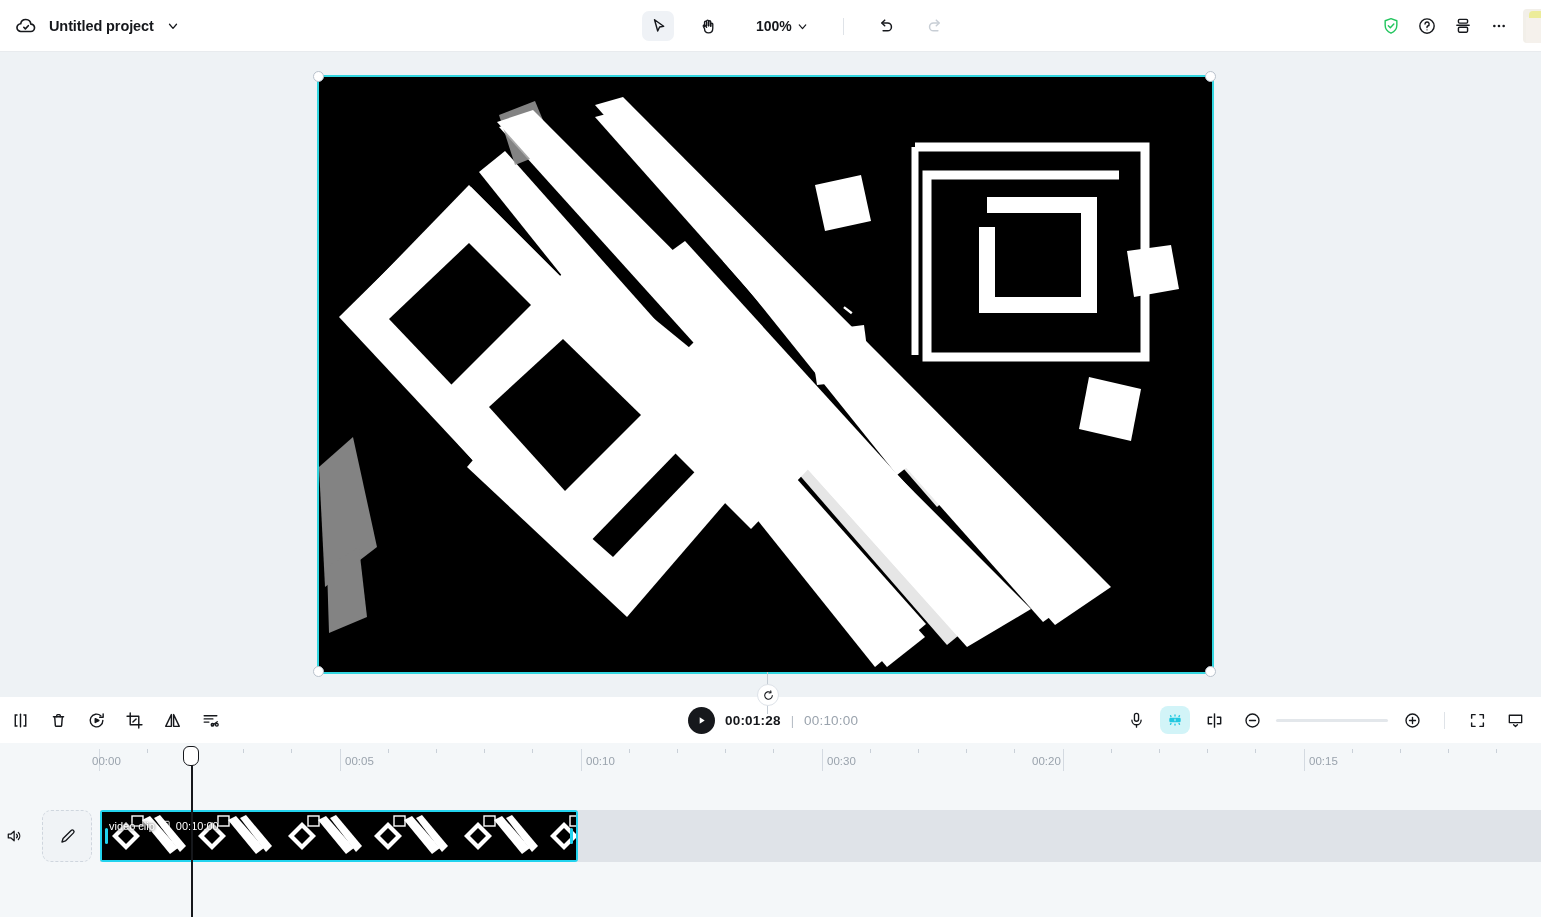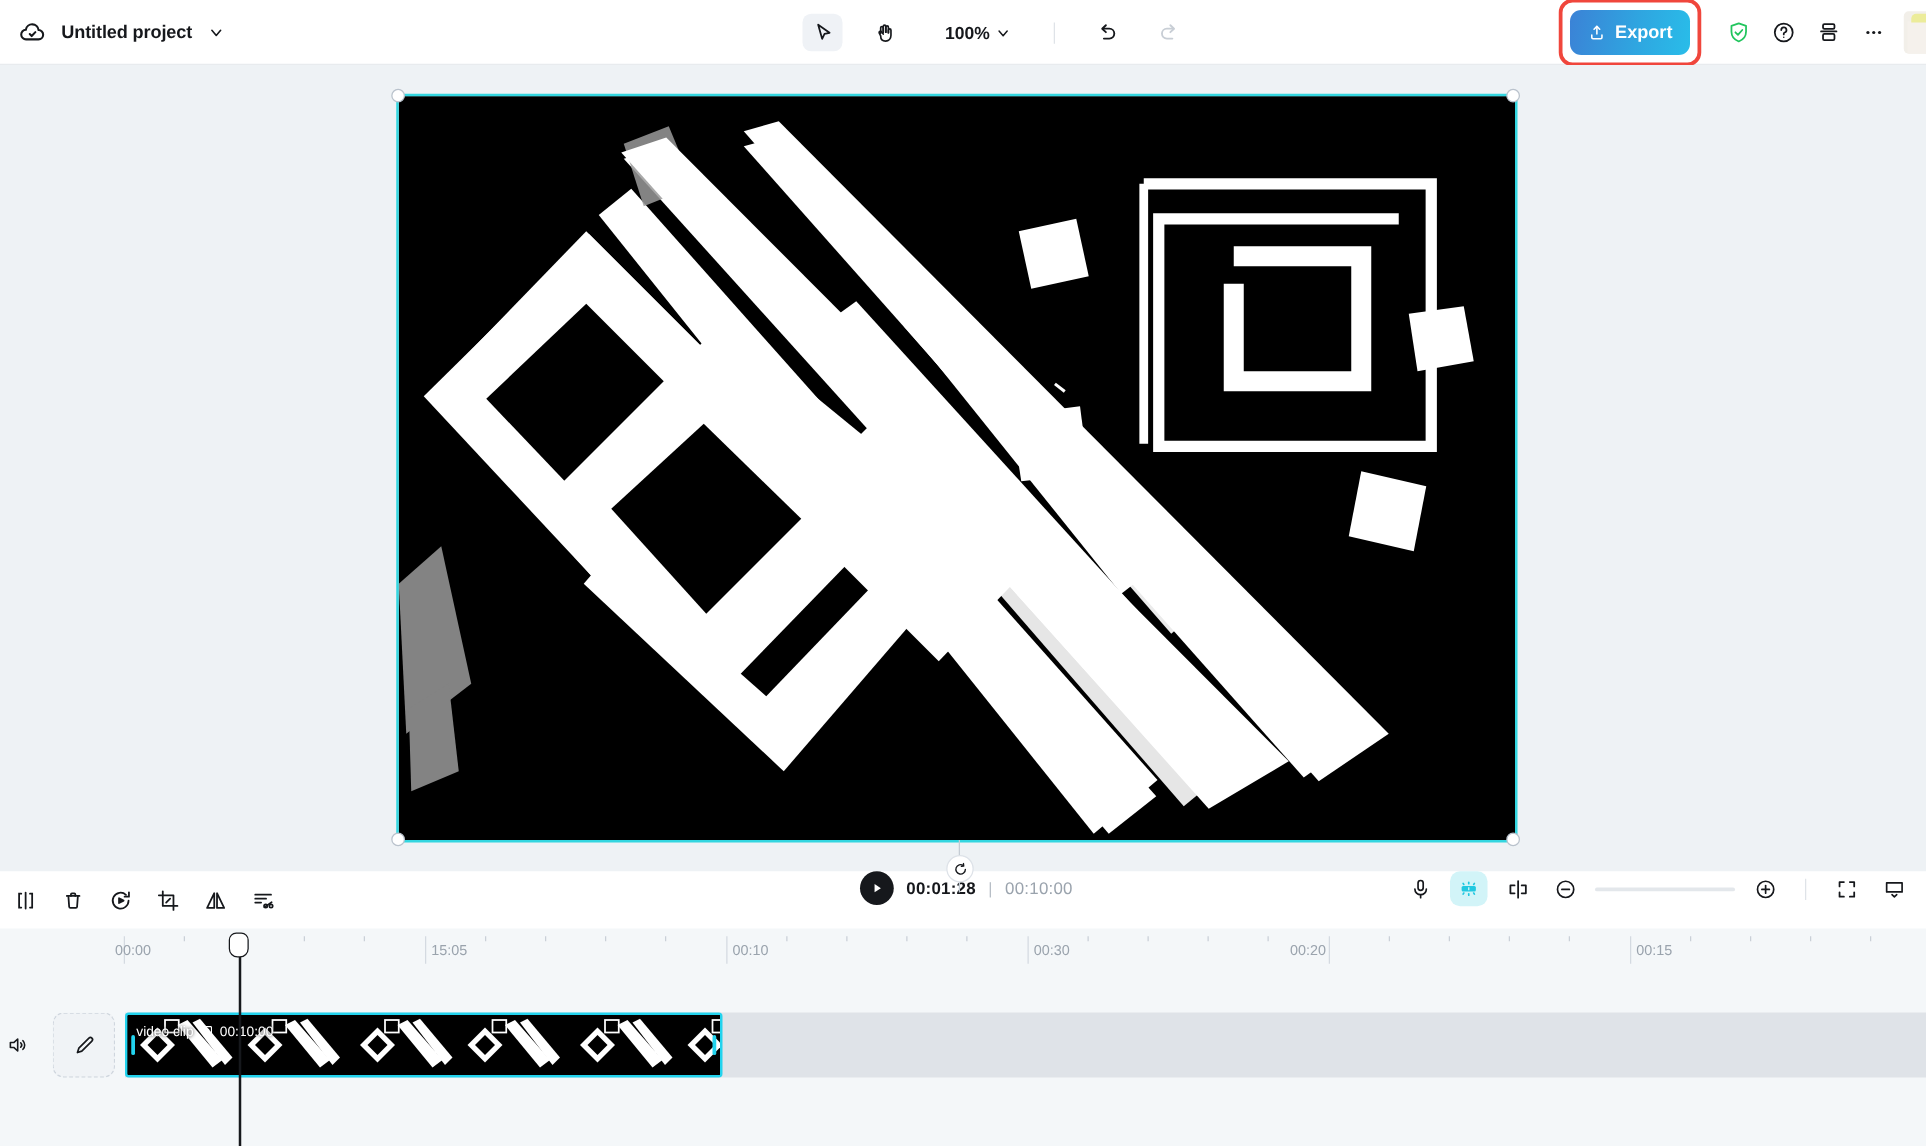--- a/index.html
+++ b/index.html
@@ -98,21 +98,21 @@
   .rot-handle {
     position: absolute; left: 757px; top: 680px; width: 22px; height: 22px;
     border-radius: 50%; background: #fff; border: 1px solid #dde2e8;
     display: flex; align-items: center; justify-content: center; z-index: 6; cursor: grab;
   }
   .rot-stem { position: absolute; left: 767px; top: 620px; width: 1.4px; height: 60px; background: #c4ccd4; z-index: 4; }
 
   
   .bottombar {
     position: absolute; left: 0; top: 697px; width: 1541px; height: 46px;
-    background: #fff; display: flex; 
+    background: #fff; display: flex; align-items: center;
   }
   .bb-left { display: flex; align-items: center; padding-left: 6px; gap: 10px; }
   .bb-ic { width: 28px; height: 28px; display: flex; align-items: center; justify-content: center; cursor: pointer; }
   .bb-center { position: absolute; left: 688px; display: flex; align-items: center; gap: 10px; }
   .play-btn { width: 27px; height: 27px; border-radius: 50%; background: #16181c; display: flex; align-items: center; justify-content: center; cursor: pointer; }
   .time-cur { font-size: 13.5px; font-weight: bold; color: #16181c; letter-spacing: 0.2px; }
   .time-sep { font-size: 13px; color: #b7bec6; }
   .time-tot { font-size: 13.5px; color: #9aa3ad; letter-spacing: 0.2px; }
   .bb-right { position: absolute; right: 12px; display: flex; align-items: center; gap: 10px; }
   .ai-btn { width: 30px; height: 28px; border-radius: 8px; background: #d2f4f8; display: flex; align-items: center; justify-content: center; cursor: pointer; }
@@ -204,30 +204,20 @@
       </div>
       <div class="tool-btn">
         <svg width="19" height="19" viewBox="0 0 24 24" fill="none" stroke="#c8ced5" stroke-width="1.9" stroke-linecap="round" stroke-linejoin="round">
             <path d="M16 7.5H9.5A5 5 0 0 0 9.5 17.5H15"></path>
             <polyline points="13 4 16.7 7.6 13 11"></polyline>
           </svg>
       </div>
     </div>
 
     <div class="tb-right">
-      <div class="export-wrap">
-        <div class="export-btn">
-          <svg width="15" height="15" viewBox="0 0 24 24" fill="none" stroke="#fff" stroke-width="2" stroke-linecap="round" stroke-linejoin="round">
-            <path d="M12 3.5v9.5"></path>
-              <polyline points="8.4 7 12 3.4 15.6 7"></polyline>
-              <path d="M5.5 14.5v3.2a1.6 1.6 0 0 0 1.6 1.6h9.8a1.6 1.6 0 0 0 1.6-1.6v-3.2"></path>
-          </svg>
-          <span>Export</span>
-        </div>
-      </div>
       <div class="ic-btn">
         <svg width="20" height="20" viewBox="0 0 24 24" fill="none" stroke="#22c55e" stroke-width="1.7" stroke-linecap="round" stroke-linejoin="round">
             <path d="M12 3.2l7 2.5v5.5c0 4.3-2.9 7.7-7 9.4-4.1-1.7-7-5.1-7-9.4V5.7z"></path>
             <polyline points="8.8 11.8 11.2 14.2 15.4 9.6"></polyline>
           </svg>
       </div>
       <div class="ic-btn">
         <svg width="20" height="20" viewBox="0 0 24 24" fill="none" stroke="#16181c" stroke-width="1.7" stroke-linecap="round" stroke-linejoin="round">
             <circle cx="12" cy="12" r="8.6"></circle>
             <path d="M9.6 9.6a2.5 2.5 0 1 1 3.3 2.4c-.6.2-.9.8-.9 1.4v.4"></path>
@@ -591,21 +581,21 @@
         <span class="tick" style="left:1159px"></span>
       <span class="tick" style="left:1207px"></span>
         <span class="tick" style="left:1255px"></span>
       <span class="tick major" style="left:1304px"></span>
       <span class="tick" style="left:1352px"></span>
         <span class="tick" style="left:1400px"></span>
       <span class="tick" style="left:1448px"></span>
         <span class="tick" style="left:1496px"></span>
 
       <span class="tlabel" style="left:92px">00:00</span>
-      <span class="tlabel" style="left:345px">15:05</span>
+      <span class="tlabel" style="left:345px">00:05</span>
       <span class="tlabel" style="left:586px">00:10</span>
       <span class="tlabel" style="left:827px">00:30</span>
       <span class="tlabel" style="left:1032px">00:20</span>
       <span class="tlabel" style="left:1309px">00:15</span>
     </div>
 
     <div class="trackrow">
       <span class="vol-ic">
         <svg width="18" height="18" viewBox="0 0 24 24" fill="none" stroke="#16181c" stroke-width="1.7" stroke-linecap="round" stroke-linejoin="round">
             <polygon points="4.4,9.4 8,9.4 12.2,5.6 12.2,18.4 8,14.6 4.4,14.6"></polygon>

